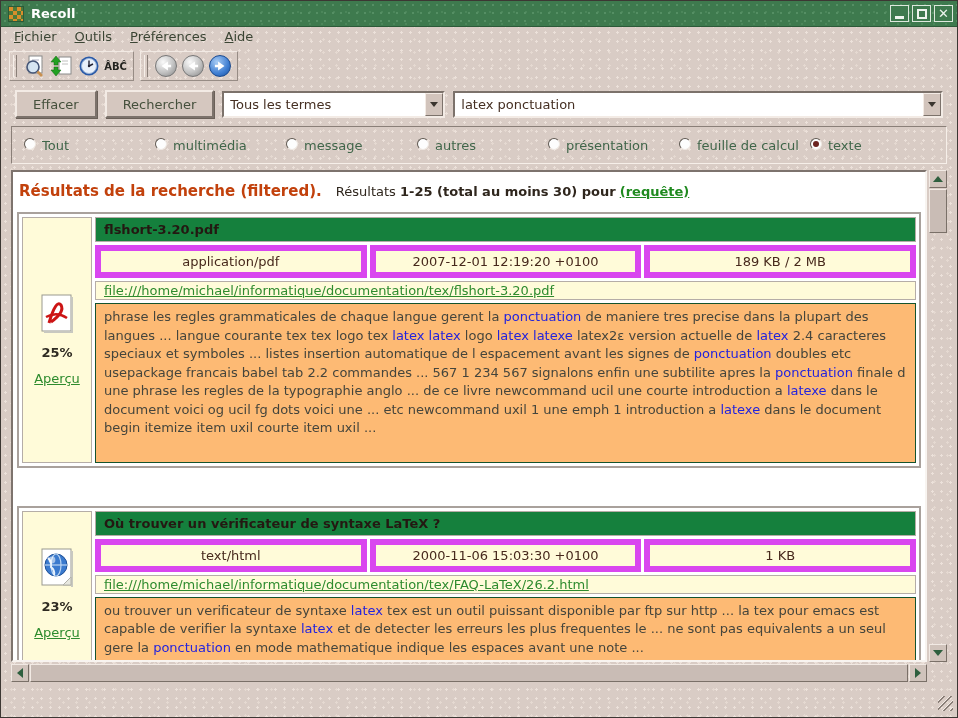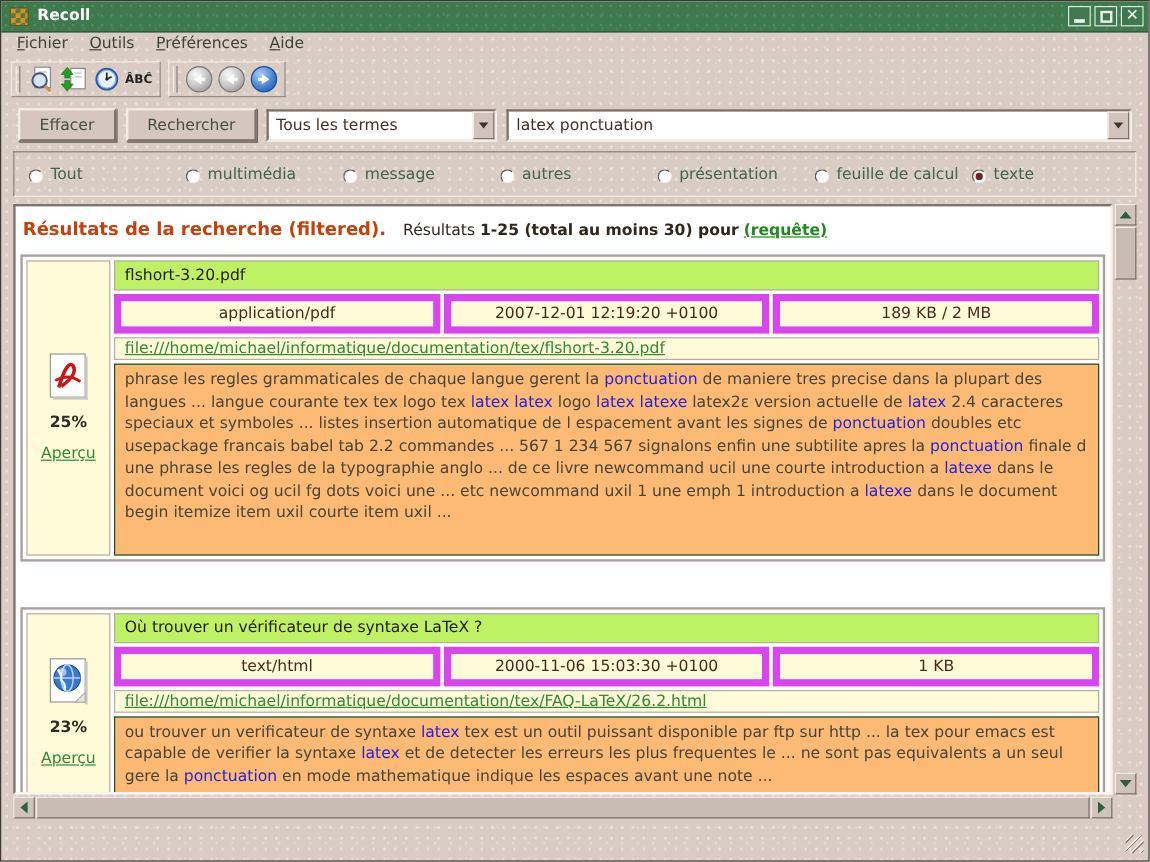--- a/index.html
+++ b/index.html
@@ -72,29 +72,29 @@
   .combo {
     height:27px; background:#ffffff; display:flex; align-items:center;
     border:2px solid; border-color:#7c726b #f3ebe5 #f3ebe5 #7c726b;
   }
   .combo .val { flex:1; padding:0 6px; color:#452f22; white-space:nowrap; overflow:hidden; }
   .combo-arrow {
     width:18px; height:100%; background:#d2c4bc; display:flex; align-items:center; justify-content:center;
     border:1px solid; border-color:#f3ebe5 #7c726b #7c726b #f3ebe5;
   }
   .tri-down { width:0; height:0; border-left:4px solid rgba(0,0,0,0); border-right:4px solid rgba(0,0,0,0); border-top:5px solid #3a352f; }
-  .mode-combo { width:192px; }
+  .mode-combo { width:223px; }
   .query-combo { flex:1; }
 
   
   .filterrow {
     margin:7px 10px 0; height:38px; display:flex; align-items:center; padding:0 0 0 12px;
     border:1px solid; border-color:#8a7f78 #f6efe9 #f6efe9 #8a7f78;
   }
-  .radio-item { display:flex; align-items:flex-end; gap:6px; width:131px; }
+  .radio-item { display:flex; align-items:flex-start; gap:6px; width:131px; }
   .radio-item:last-child { width:auto; }
   .radio-circle {
     width:12px; height:12px; border-radius:50%; background:#fdfdfd; flex:0 0 auto;
     border:1px solid; border-color:#5f5851 #efe8e2 #efe8e2 #5f5851;
     display:flex; align-items:center; justify-content:center;
   }
   .radio-circle .dot { display:none; width:6px; height:6px; border-radius:50%; background:#6c2420; }
   .radio-item.sel .radio-circle .dot { display:block; }
   .radio-label { color:#40664a; }
 
@@ -119,21 +119,21 @@
   }
   .result-card.second { margin-top:38px; }
   .left-col {
     width:70px; margin:3px; background:#fffbd9; border:1px solid #b5ada7;
     display:flex; flex-direction:column; align-items:center; justify-content:center; gap:11px;
     flex:0 0 auto;
   }
   .pct { font-weight:bold; color:#2f2b22; }
   .green-link { color:#2e8b2e; text-decoration:underline; cursor:pointer; }
   .right-col { flex:1; display:flex; flex-direction:column; gap:3px; margin:3px 3px 3px 0; min-width:0; }
-  .row-title { background:#bef264; border:1px solid #b5ada7; padding:4px 8px; font-weight:normal; color:#241812; }
+  .row-title { background:#15803d; border:1px solid #b5ada7; padding:4px 8px; font-weight:bold; color:#241812; }
   .row-meta { display:flex; gap:3px; }
   .meta-cell { flex:1; background:#fffbd9; border:6px solid #d946ef; padding:3px 6px; text-align:center; color:#47291c; white-space:nowrap; overflow:hidden; }
   .row-url { background:#fffbd9; border:1px solid #b5ada7; padding:1px 8px; white-space:nowrap; overflow:hidden; }
   .row-snippet { background:#fdba74; border:1px solid #14532d; padding:4px 8px 24px; color:#45453c; line-height:18.5px; }
   .row-snippet .hl { color:#2323dd; }
   .result-card.second .row-snippet { padding-bottom:20px; min-height:80px; }
 
   
   .scroll-btn {
     width:18px; height:18px; background:#d0c3bb; flex:0 0 auto;

